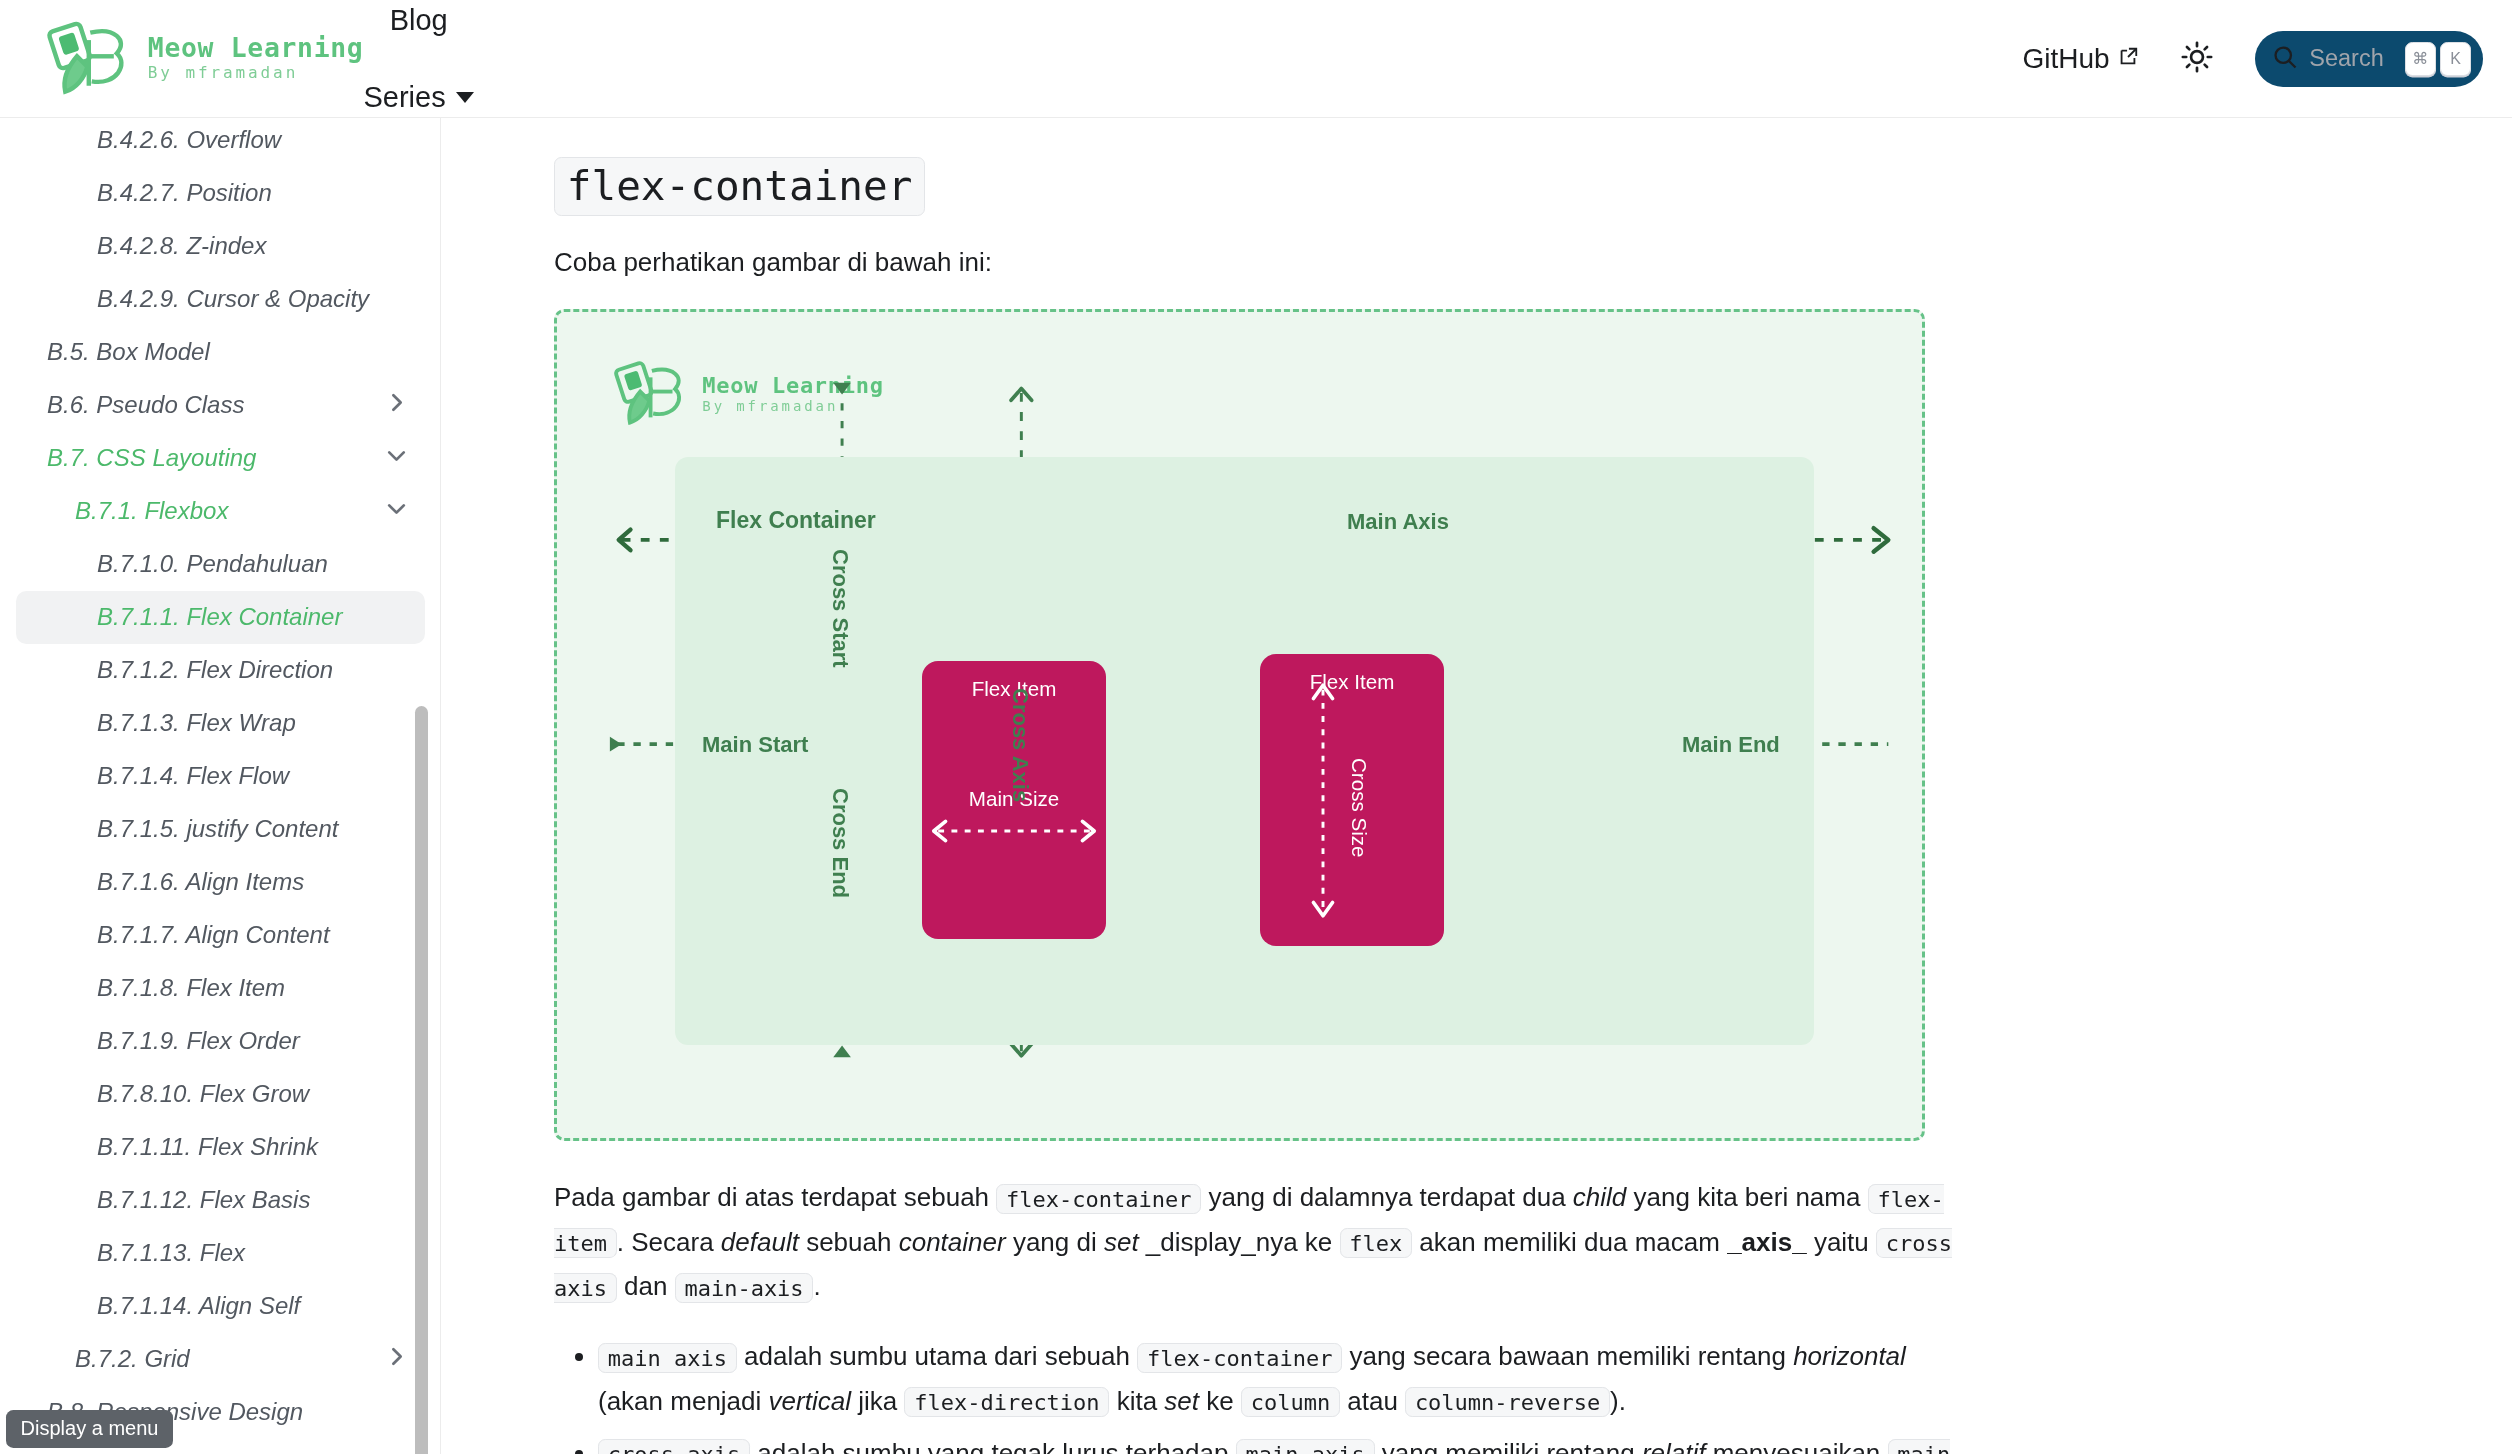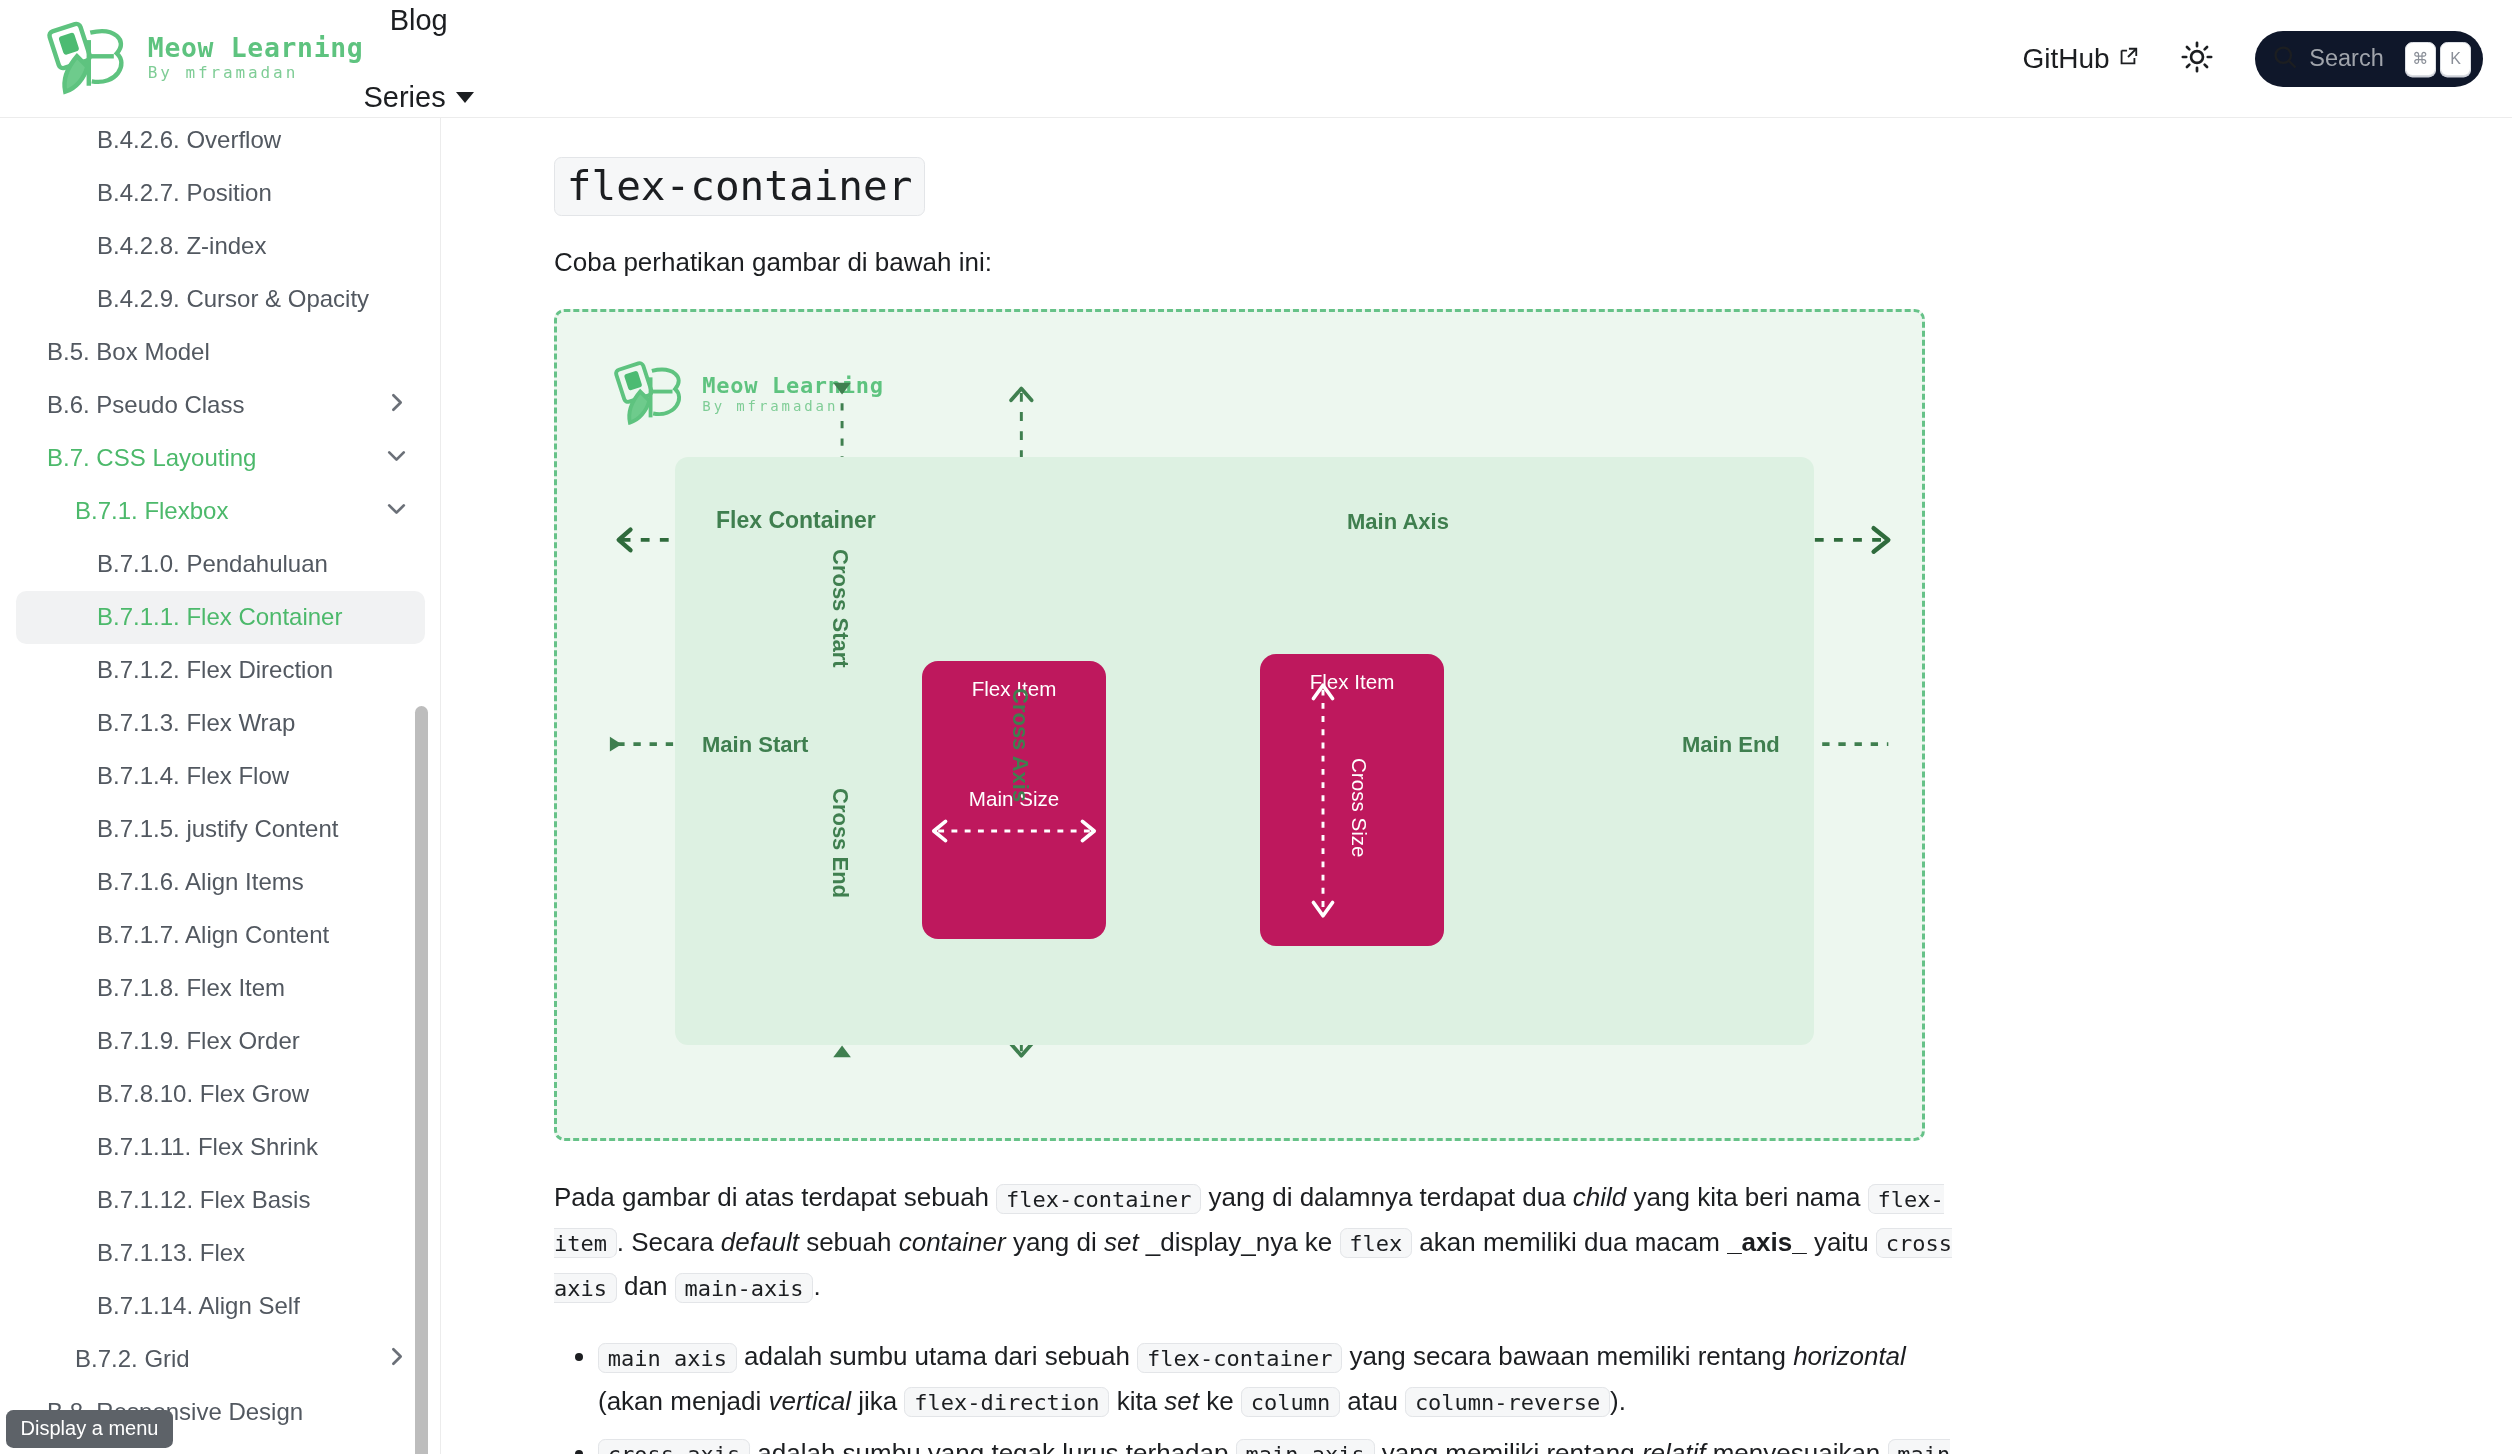--- a/index.html
+++ b/index.html
@@ -33,21 +33,21 @@
   .nav-links { display: flex; align-items: center; gap: 44px; flex-direction: column; }
   .nav-link {
     font-size: 29px; color: #1c1e21; cursor: pointer;
     display: flex; align-items: center; gap: 10.3px;
   }
   .caret { width: 0; height: 0; border-left: 9.5px solid transparent; border-right: 9.5px solid transparent; border-top: 11px solid #1c1e21; }
   #header-right { margin-left: auto; margin-right: 29px; display: flex; align-items: center; gap: 31px; }
   .gh-link { font-size: 28px; color: #1c1e21; display: flex; align-items: center; gap: 7.3px; cursor: pointer; }
   .theme-btn { width: 54px; height: 54px; display: flex; align-items: center; justify-content: center; cursor: pointer; border-radius: 8.8px;}
   #searchbox {
-    width: 228px; height: 56px; background: #0f172a; border-radius: 28px;
+    width: 228px; height: 56px; background: #0c4a6e; border-radius: 28px;
     display: flex; align-items: center; padding: 0 11.8px 0 16px; cursor: pointer;
   }
   .search-ph { font-size: 23.5px; color: #a0a4ab; margin-left: 10.3px; flex: 1; }
   .kbd {
     min-width: 31px; height: 34px; background: #fff; border-radius: 7.3px;
     border: 0.7px solid #dcdfe4; box-shadow: 0 1.5px 0 #cdd0d8;
     display: flex; align-items: center; justify-content: center;
     font-size: 16px; color: #8a8f98; margin-left: 4.4px;
   }
 
@@ -62,21 +62,21 @@
     display: flex; align-items: center;
     height: 53px; margin: 0 16px; padding: 0 16px;
     border-radius: 10.3px; cursor: pointer;
     font-size: 24px; color: #525860; white-space: nowrap;
   }
   .nav-item.lvl2 { padding-left: 31px; }
   .nav-item.lvl3 { padding-left: 59px; }
   .nav-item.lvl4 { padding-left: 81px; }
   .nav-item.active-green { color: #4cb96b; }
   .nav-item.selected { background: #f1f2f3; color: #4cb96b; }
-  .nav-label { flex: 1; }
+  .nav-label { flex: 1; font-style: italic; }
   .chev { width: 25px; height: 25px; flex: 0 0 25px; }
   #sb-scrollbar {
     position: absolute; right: 11.8px; top: 588px; width: 13.2px; height: 867px;
     background: #bdbdbd; border-radius: 6.6px;
   }
   #tooltip {
     position: absolute; left: 5.9px; top: 1410px;
     background: #5d6268; color: #fff; border-radius: 7.3px;
     font-size: 20px; padding: 7.3px 14.7px; z-index: 60; white-space: nowrap;
   }

